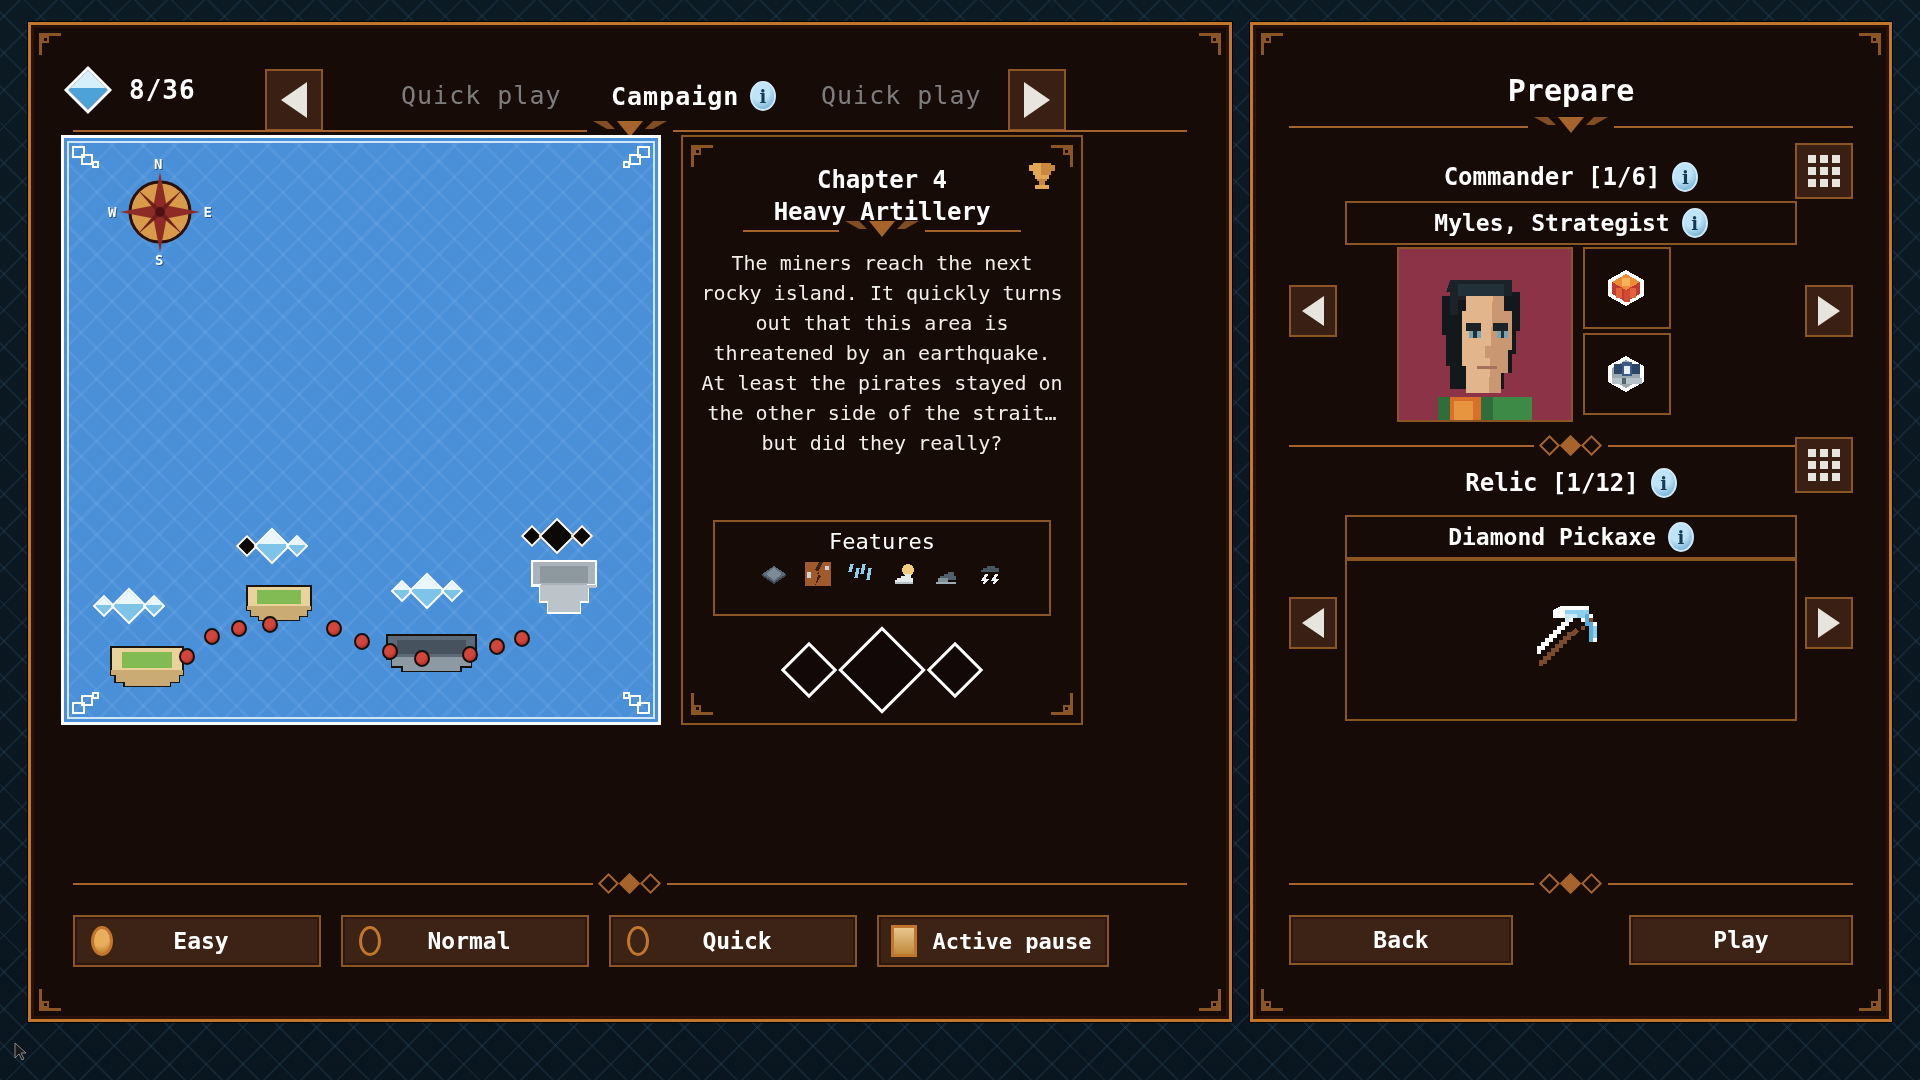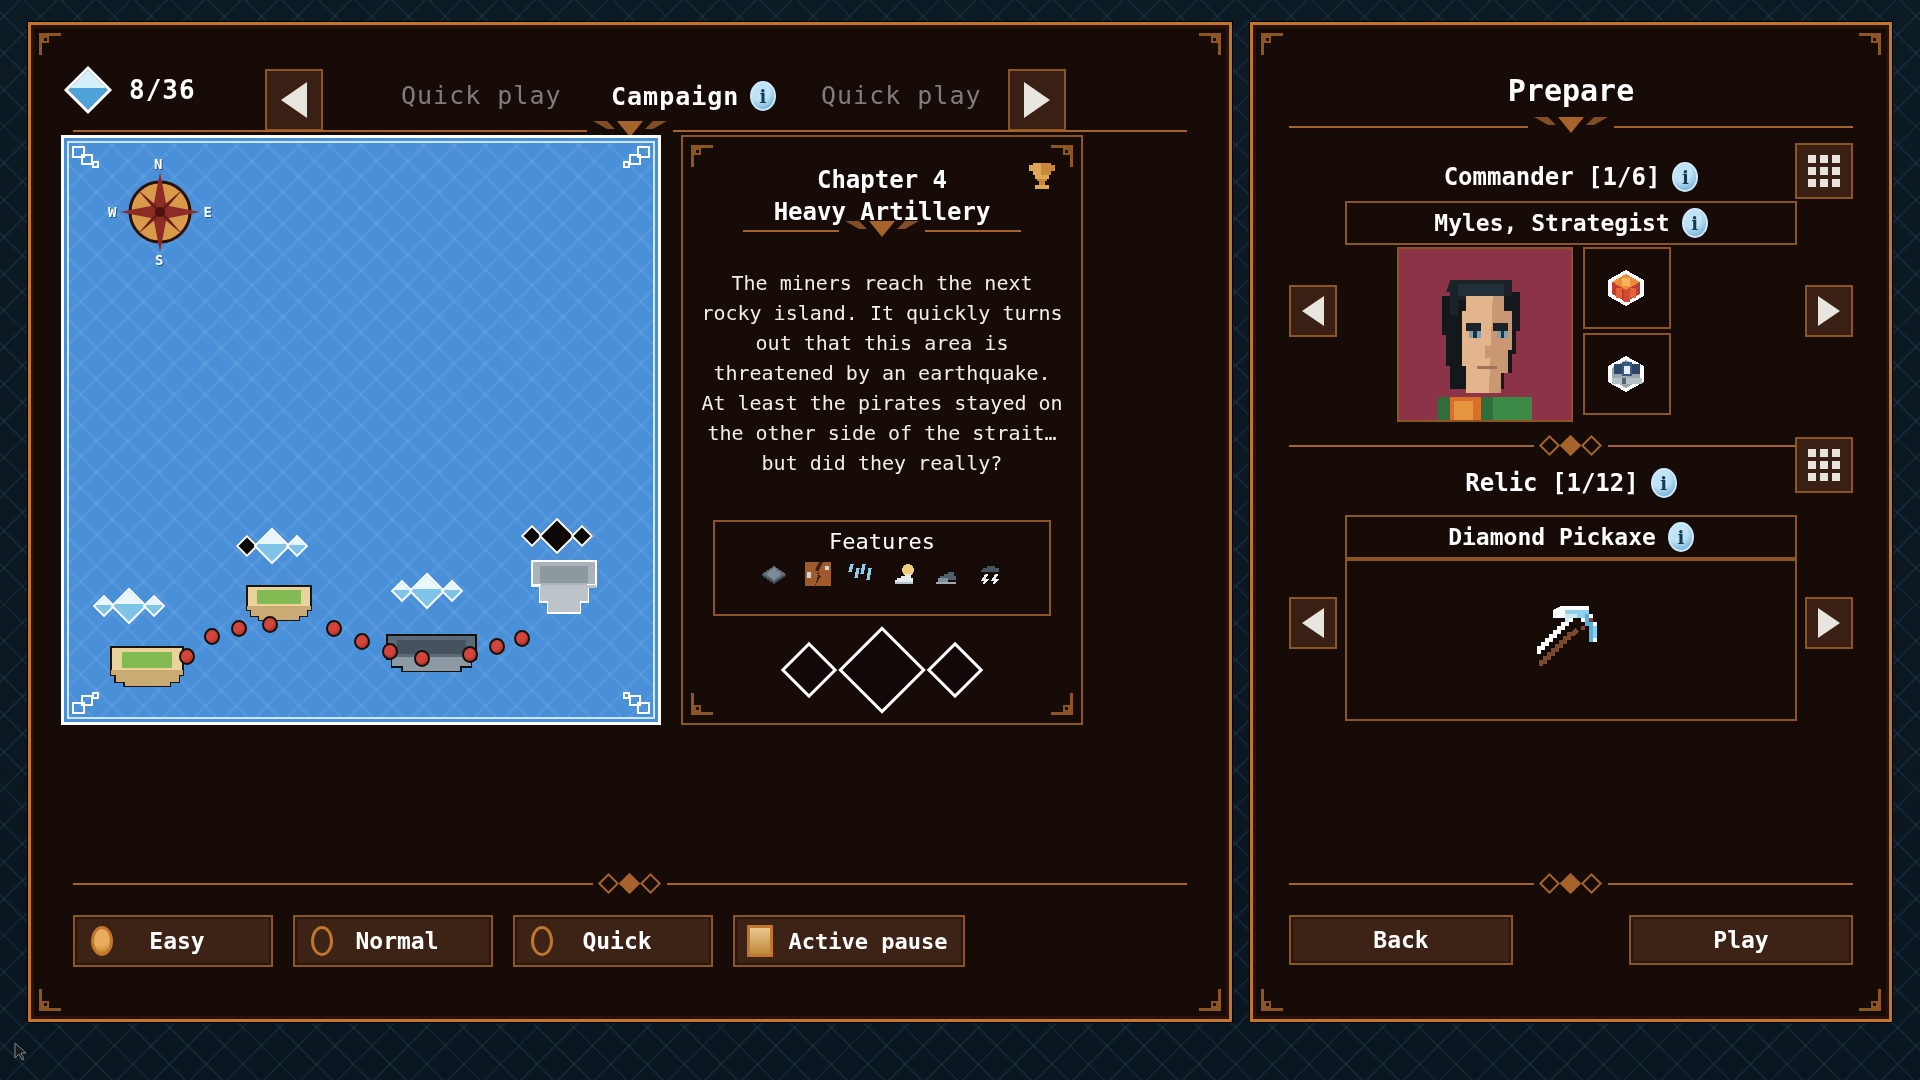--- a/index.html
+++ b/index.html
@@ -147,21 +147,21 @@
 
   .reward-row { position:absolute; left:0; right:0; top: 502px;
                 display:flex; justify-content:center; align-items:center; gap: 22px; }
   .rw { transform: rotate(45deg); border: 3px solid #ffffff; background: #120807; }
   .rw.sm { width: 40px; height: 40px; }
   .rw.lg { width: 62px; height: 62px; }
 
   
   #difficulty-row { position:absolute; left: 42px; top: 890px; display:flex; gap: 20px; }
   .diffbtn {
-    width: 200px; height: 52px; background:#3c2315; border: 2px solid #8c5524;
+    width: 248px; height: 52px; background:#3c2315; border: 2px solid #8c5524;
     box-shadow: inset 0 0 0 2px #2b1710;
     display:flex; align-items:center; cursor:pointer; position:relative;
   }
   .radio { width: 22px; height: 30px; border: 3px solid #c2762b; border-radius: 50%;
            margin-left: 16px; flex:none; }
   .radio.on { background: radial-gradient(circle at 40% 35%, #e8ae5e 0 45%, #b4741f 100%); }
   .diffbtn .lab { flex:1; text-align:center; color:#fff; font-size: 23px; font-weight:bold;
                   font-family:"DejaVu Sans Mono", monospace; padding-right: 30px; }
   #active-pause { width: 232px; }
   .checkbox { width: 26px; height: 32px; border: 3px solid #c2762b; margin-left: 12px; flex:none;
@@ -382,21 +382,21 @@
       <div class="bar"></div>
       <div class="wing">
         <svg width="86" height="24" viewBox="0 0 86 24">
           <path d="M6 2 L20 2 L28 10 L20 10 Z M80 2 L66 2 L58 10 L66 10 Z" fill="#a6642c" opacity=".75"></path>
           <path d="M30 2 L56 2 L43 18 Z" fill="#a6642c"></path>
         </svg>
       </div>
       <div class="bar"></div>
     </div>
 
-    <div class="ch-body" style="margin-top:40px;">The miners reach the next rocky island. It quickly turns out that this area is threatened by an earthquake. At least the pirates stayed on the other side of the strait… but did they really?</div>
+    <div class="ch-body" style="margin-top:20px;">The miners reach the next rocky island. It quickly turns out that this area is threatened by an earthquake. At least the pirates stayed on the other side of the strait… but did they really?</div>
 
     <div id="features-box">
       <div class="feat-title">Features</div>
       <div class="feat-icons">
         <span>
           <svg width="30" height="28" viewBox="0 0 15 14" shape-rendering="crispEdges">
             <path d="M7 3 L13 7 L7 11 L1 7 Z" fill="#5d6b78"></path>
             <path d="M7 4 L11 7 L7 10 L3 7 Z" fill="#7d8b99"></path>
             <path d="M1 7 L7 11 L7 12 L1 8 Z M13 7 L7 11 L7 12 L13 8 Z" fill="#3b454f"></path>
           </svg>

